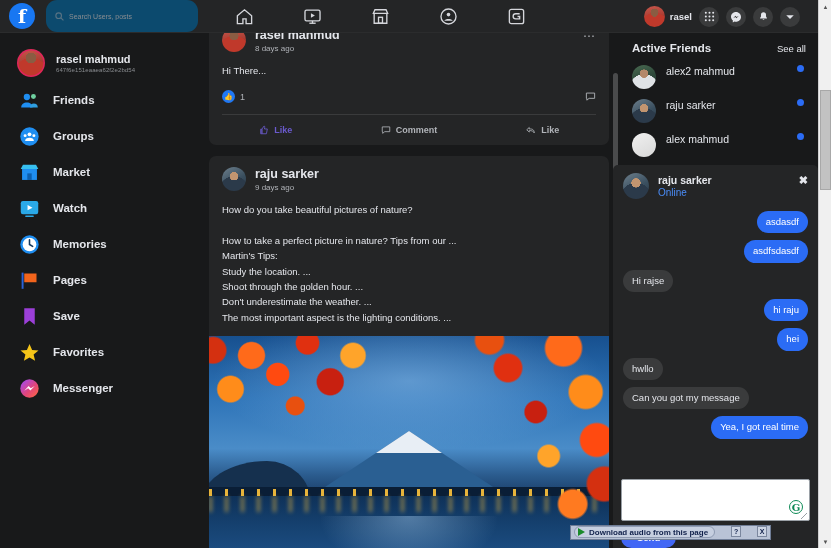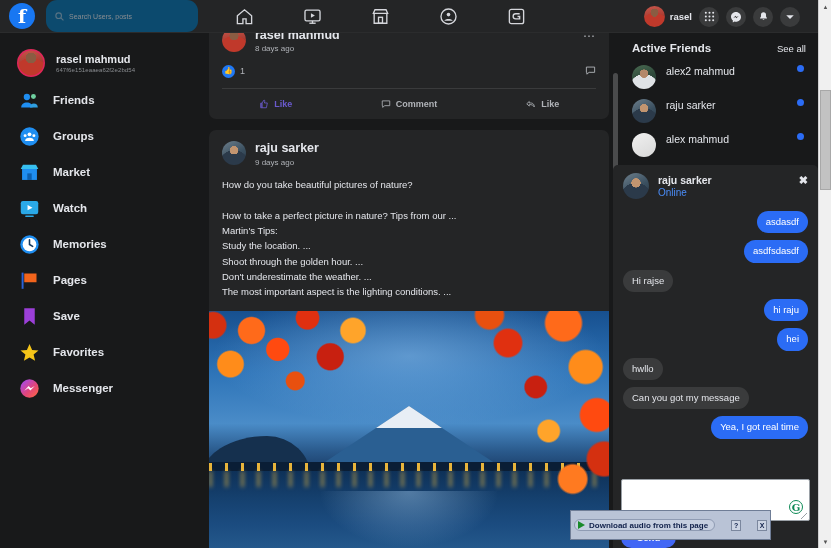--- a/index.html
+++ b/index.html
@@ -231,22 +231,22 @@
   .resize-grip { position:absolute; right:2px; bottom:1px; width:6px; height:6px;
     background: linear-gradient(135deg, transparent 45%, #9aa0a6 45% 55%, transparent 55%); }
   .send-btn {
     margin-top: 6px; background: #4267f5; color: #fff; border: none;
     border-radius: 14px; padding: 5px 16px; font-size: 9.5px; font-weight: bold;
     cursor: pointer; font-family: "Liberation Sans", sans-serif;
   }
 
   
   .dlbar {
-    position: absolute; left: 570px; bottom: 8px; height: 30px;
-    display: flex; align-items: center; gap: 16px;
+    position: absolute; left: 570px; bottom: 8px; height: 15px;
+    display: flex; gap: 16px;
     background: #b9c3d6; border: 1px solid #6f7d96; padding: 0 3px;
     font-size: 8px; color: #10204a; font-weight: bold; z-index: 90;
     font-family: "Liberation Sans", sans-serif;
   }
   .dl-main { display:flex; align-items:center; gap:4px; background:#c6cfe0;
     border:1px solid #8f9bb3; border-radius: 7px; padding: 0 6px 0 3px; height: 12px; }
   .dl-play { width:0;height:0;border-left:7px solid #1a8a2a;
     border-top:4px solid transparent;border-bottom:4px solid transparent; }
   .dl-sq { width: 10px; height: 11px; border: 1px solid #7b879e; background:#ccd4e3;
     display:flex;align-items:center;justify-content:center;font-size:7px;color:#10204a; cursor:pointer; }
@@ -475,20 +475,21 @@
 
     <div class="post first">
       <div class="post-hdr">
         <div class="av a-rasel" style="width:24px;height:24px;"></div>
         <div>
           <div class="pauthor">rasel mahmud</div>
           <div class="ptime">8 days ago</div>
         </div>
         <div class="post-dots">⋯</div>
       </div>
+      <div class="post-body">Hi There...</div>
       <div class="react-row">
         <div class="react-left">
           <span class="thumb-badge">👍</span>
           <span class="react-count">1</span>
         </div>
         <span class="cmt-ico">
           <svg width="11" height="11" viewBox="0 0 24 24" fill="none" stroke="#b0b3b8" stroke-width="2">
             <path d="M3 4.5 H21 V16 H9 L4 20 V16 H3 Z"></path>
           </svg>
         </span>

